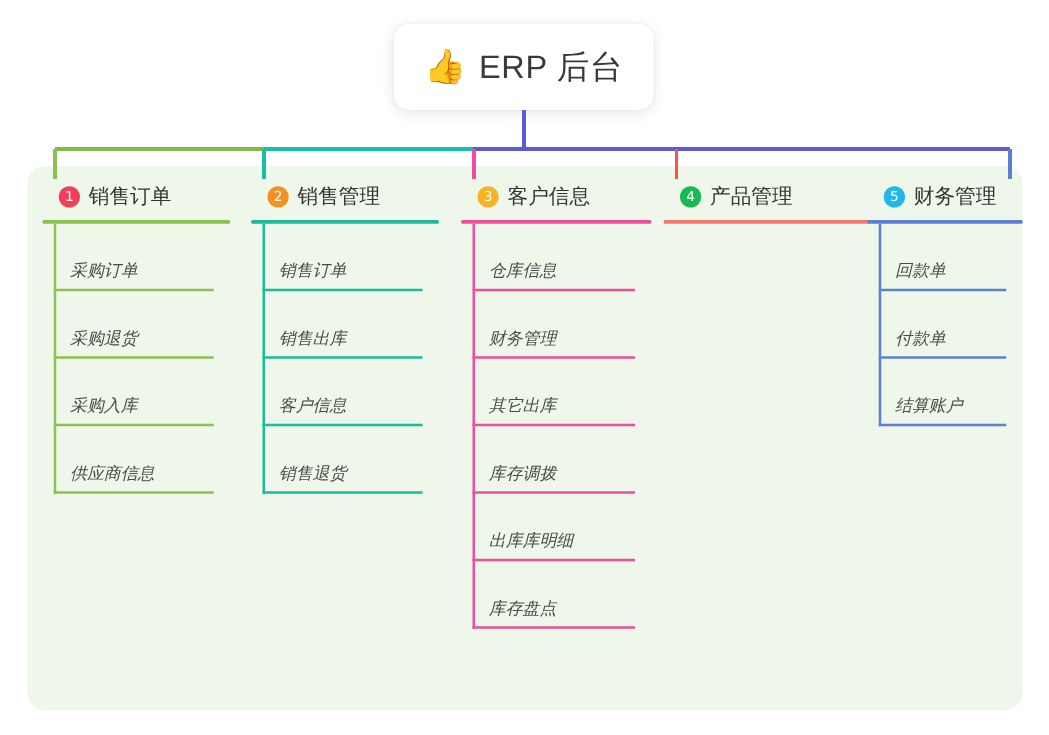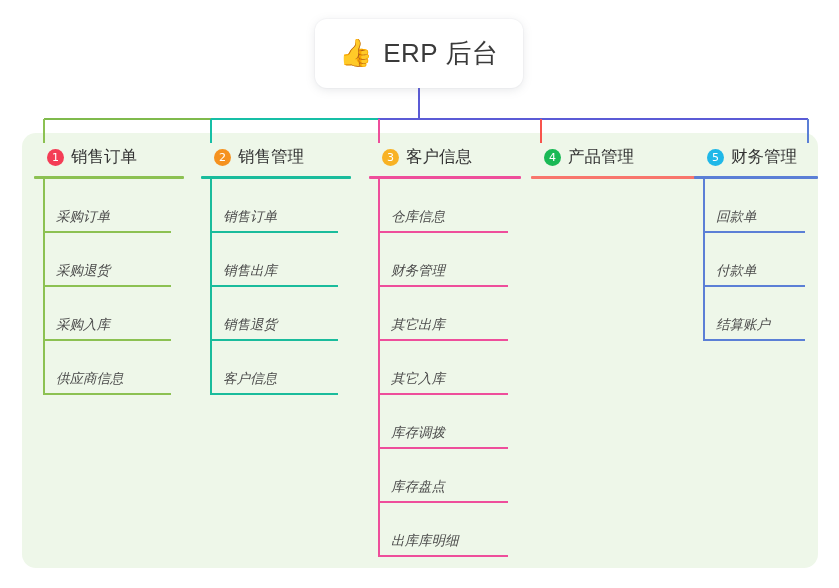--- a/index.html
+++ b/index.html
@@ -198,26 +198,26 @@
             <div class="leaf-label">销售订单</div>
             <div class="leaf-rule" style="background: rgb(26, 188, 156); width: 128px;"></div>
           </div>
           <div class="leaf">
             <div class="leaf-spine" style="background: rgb(26, 188, 156);"></div>
             <div class="leaf-label">销售出库</div>
             <div class="leaf-rule" style="background: rgb(26, 188, 156); width: 128px;"></div>
           </div>
           <div class="leaf">
             <div class="leaf-spine" style="background: rgb(26, 188, 156);"></div>
+            <div class="leaf-label">客户信息</div>
+            <div class="leaf-rule" style="background: rgb(26, 188, 156); width: 128px;"></div>
+          </div>
+          <div class="leaf">
+            <div class="leaf-spine" style="background: rgb(26, 188, 156);"></div>
             <div class="leaf-label">销售退货</div>
-            <div class="leaf-rule" style="background: rgb(26, 188, 156); width: 128px;"></div>
-          </div>
-          <div class="leaf">
-            <div class="leaf-spine" style="background: rgb(26, 188, 156);"></div>
-            <div class="leaf-label">客户信息</div>
             <div class="leaf-rule" style="background: rgb(26, 188, 156); width: 128px;"></div>
           </div>
         </div>
       </div>
       <div class="column" style="left: 369px; width: 152px;">
         <div class="col-header">
           <span class="badge" style="background: rgb(248, 178, 36);">3</span>
           <span class="col-title">客户信息</span>
         </div>
         <div class="header-rule" style="background: rgb(238, 78, 155); width: 152px;"></div>
@@ -232,36 +232,31 @@
             <div class="leaf-label">财务管理</div>
             <div class="leaf-rule" style="background: rgb(238, 78, 155); width: 130px;"></div>
           </div>
           <div class="leaf">
             <div class="leaf-spine" style="background: rgb(238, 78, 155);"></div>
             <div class="leaf-label">其它出库</div>
             <div class="leaf-rule" style="background: rgb(238, 78, 155); width: 130px;"></div>
           </div>
           <div class="leaf">
             <div class="leaf-spine" style="background: rgb(238, 78, 155);"></div>
-            <div class="leaf-label">其它入库</div>
-            <div class="leaf-rule" style="background: rgb(238, 78, 155); width: 130px;"></div>
-          </div>
-          <div class="leaf">
-            <div class="leaf-spine" style="background: rgb(238, 78, 155);"></div>
             <div class="leaf-label">库存调拨</div>
             <div class="leaf-rule" style="background: rgb(238, 78, 155); width: 130px;"></div>
           </div>
           <div class="leaf">
             <div class="leaf-spine" style="background: rgb(238, 78, 155);"></div>
+            <div class="leaf-label">出库库明细</div>
+            <div class="leaf-rule" style="background: rgb(238, 78, 155); width: 130px;"></div>
+          </div>
+          <div class="leaf">
+            <div class="leaf-spine" style="background: rgb(238, 78, 155);"></div>
             <div class="leaf-label">库存盘点</div>
-            <div class="leaf-rule" style="background: rgb(238, 78, 155); width: 130px;"></div>
-          </div>
-          <div class="leaf">
-            <div class="leaf-spine" style="background: rgb(238, 78, 155);"></div>
-            <div class="leaf-label">出库库明细</div>
             <div class="leaf-rule" style="background: rgb(238, 78, 155); width: 130px;"></div>
           </div>
         </div>
       </div>
       <div class="column" style="left: 531px; width: 165px;">
         <div class="col-header">
           <span class="badge" style="background: rgb(25, 185, 85);">4</span>
           <span class="col-title">产品管理</span>
         </div>
         <div class="header-rule" style="background: rgb(248, 118, 108); width: 165px;"></div>

